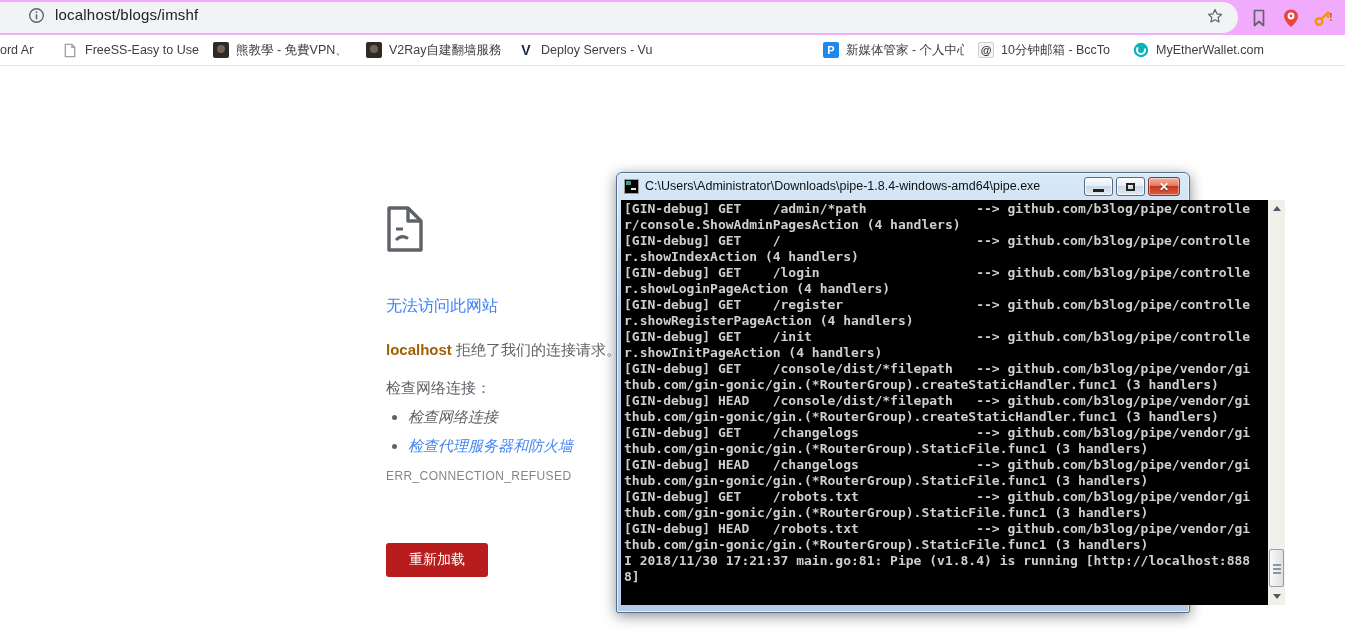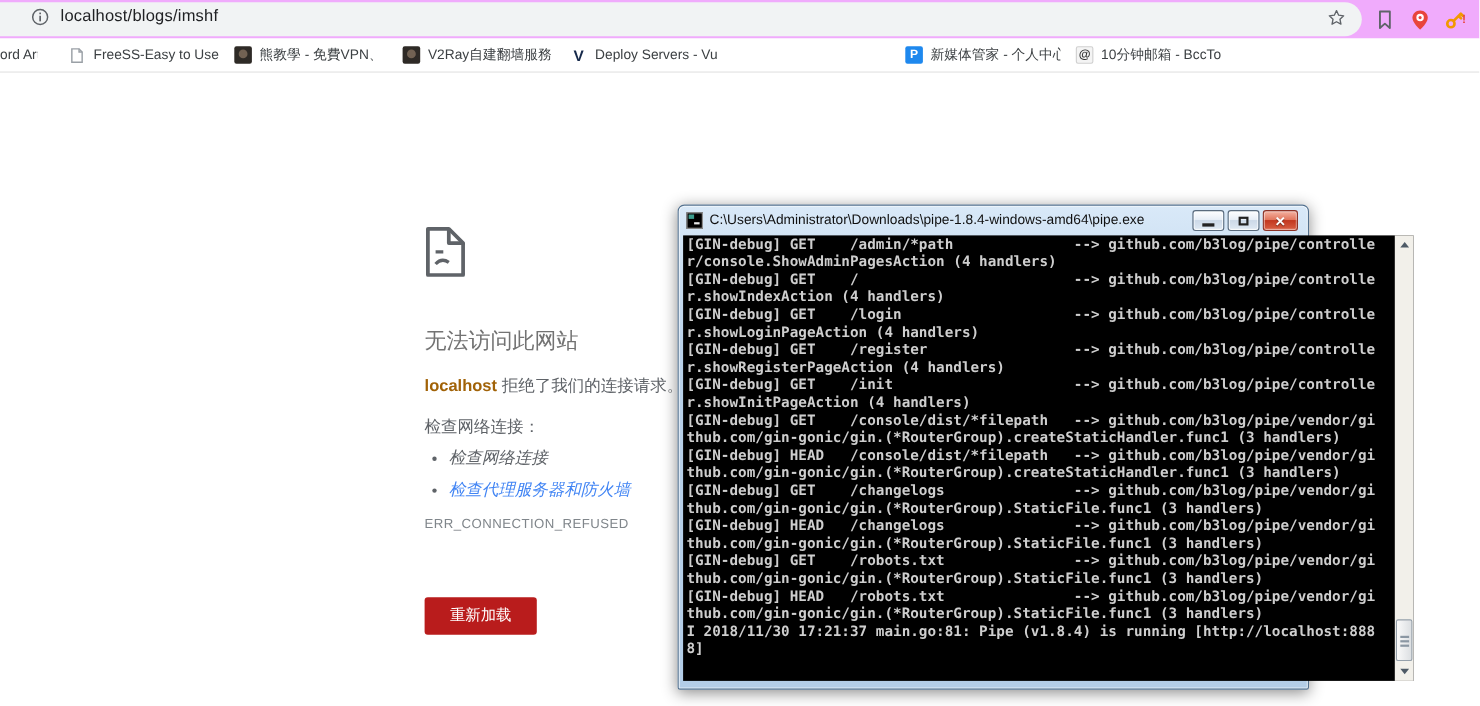--- a/index.html
+++ b/index.html
@@ -30,34 +30,34 @@
                        border-radius:50%; background:#8a7663; opacity:.75; }
   .ico-vultr { color:#16294a; font-weight:bold; font-size:14px; }
   .ico-gold { background:#f7a11a; position:relative; }
   .ico-gold::after { content:""; position:absolute; left:2px; bottom:2px; width:5px; height:5px; background:#fff; }
   .ico-p { background:#1e88ee; color:#fff; font-weight:bold; font-size:11px; }
   .ico-at { background:#f4f4f4; border:1px solid #cfcfcf; color:#333; font-weight:bold; font-size:11px; }
 
   
   .errwrap { position:absolute; left:386px; top:0; width:270px; }
   .sad-icon { position:absolute; left:0; top:205px; }
-  .err-title { position:absolute; left:0; top:296px; font-size:20px; font-weight:400; color:#737373; white-space:nowrap; }
+  .err-title { position:absolute; left:0; top:296px; font-size:16px; font-weight:400; color:#3b82f6; white-space:nowrap; }
   .err-msg { position:absolute; left:0; top:341px; font-size:15px; color:#5f6368; white-space:nowrap; }
   .err-msg b { color:#a16207; }
   .err-try { position:absolute; left:0; top:379px; font-size:15px; color:#5f6368; }
   .err-list { position:absolute; left:22px; top:402px; font-size:15px; color:#5f6368; list-style:disc; }
   .err-list li { height:29px; line-height:29px;font-style:italic; }
   .err-link { color:#4285f4; text-decoration:none; cursor:pointer; }
   .err-code { position:absolute; left:0; top:469px; font-size:12px; color:#80868b; letter-spacing:.4px; }
   .reload-btn { position:absolute; left:0; top:543px; background:#b91c1c; color:#fff; border:none;
                 border-radius:3px; font-size:14px; font-family:"Liberation Sans",sans-serif;
                 padding:8px 23px; cursor:pointer; }
 
   
-  .win { position:absolute; left:616px; top:186px; width:574px; height:441px;
+  .win { position:absolute; left:616px; top:172px; width:574px; height:441px;
          background:linear-gradient(#d9e9f8, #b9d1e9 30%, #b3cde7);
          border:1px solid #52708e; border-radius:6px 6px 2px 2px;
          box-shadow:0 3px 14px rgba(0,0,0,.45), inset 0 0 0 1px rgba(255,255,255,.65); }
   .win-titlebar { position:absolute; left:0; top:0; width:100%; height:27px; }
   .win-icon { position:absolute; left:7px; top:6px; width:15px; height:15px; background:#000;
               border:1px solid #9b9b9b; }
   .win-icon::before { content:""; position:absolute; left:1px; top:1px; width:5px; height:4px; background:#3a9b8c; }
   .win-icon::after { content:""; position:absolute; right:2px; bottom:3px; width:5px; height:2px; background:#e8e8e8; }
   .win-title { position:absolute; left:28px; top:6px; font-size:12.5px; color:#101010; white-space:nowrap;
                overflow:hidden; max-width:540px; }
@@ -144,20 +144,27 @@
     <span class="bm-label" style="max-width:118px">Deploy Servers - Vu</span>
   </div>
   <div class="bm" style="left:823px">
     <span class="bm-ico ico-p">P</span>
     <span class="bm-label" style="max-width:118px">新媒体管家 - 个人中心</span>
   </div>
   <div class="bm" style="left:978px">
     <span class="bm-ico ico-at">@</span>
     <span class="bm-label" style="max-width:112px">10分钟邮箱 - BccTo</span>
   </div>
+  <div class="bm" style="left:1133px">
+    <svg class="bm-ico" viewBox="0 0 16 16" style="width:16px;height:16px">
+      <circle cx="8" cy="8" r="7.2" fill="#0ab3b8"></circle>
+      <circle cx="8" cy="8" r="4" fill="none" stroke="#fff" stroke-width="2" stroke-dasharray="15 8"></circle>
+    </svg>
+    <span class="bm-label">MyEtherWallet.com</span>
+  </div>
 </div>
 
 <div class="errwrap">
   <svg class="sad-icon" width="38" height="48" viewBox="0 0 38 48">
     <path d="M3 3h19l13 13v29H3z" fill="#fff" stroke="#5f6368" stroke-width="3.4" stroke-linejoin="round"></path>
     <path d="M22 3v13h13" fill="none" stroke="#5f6368" stroke-width="3.4" stroke-linejoin="round"></path>
     <line x1="10" y1="24" x2="17" y2="24" stroke="#5f6368" stroke-width="3"></line>
     <path d="M10 35q5.5-6 12-1.5" fill="none" stroke="#5f6368" stroke-width="3"></path>
   </svg>
   <h1 class="err-title">无法访问此网站</h1>

